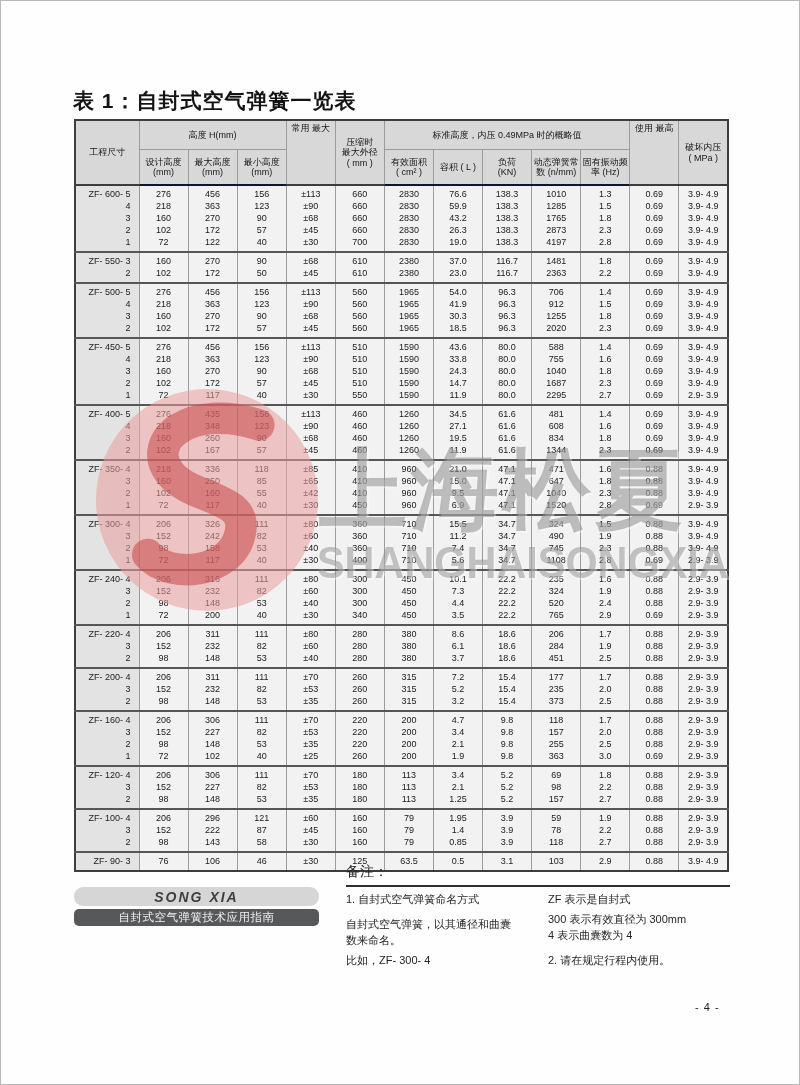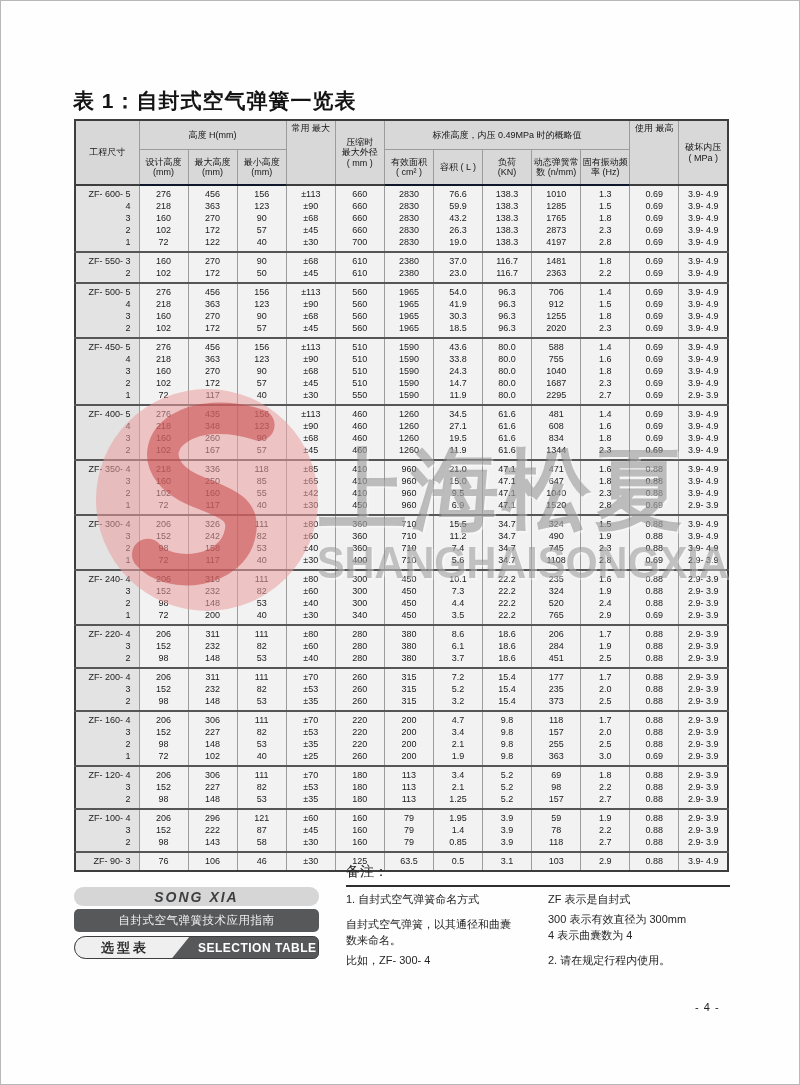--- a/index.html
+++ b/index.html
@@ -61,21 +61,21 @@
     text-shadow:2px 2px 0 rgba(255,255,255,0.35);white-space:nowrap;letter-spacing:0px;
   }
   
   .badges{position:absolute;left:73px;top:886px;width:245px;}
   .badge-brand{
     height:19px;border-radius:9px;background:#d6d6d6;
     display:flex;align-items:center;justify-content:center;
     font-size:14px;font-weight:bold;font-style:italic;color:#3d3e40;letter-spacing:2px;
   }
   .badge-sub{
-    margin-top:3px;height:23px;border-radius:5px;background:#57585a;
+    margin-top:3px;height:17px;border-radius:5px;background:#57585a;
     display:flex;align-items:center;justify-content:center;
     font-size:11.5px;color:#f2f2f2;letter-spacing:0.5px;
   }
   .badge-tab{
     margin-top:4px;height:23px;border-radius:12px 6px 6px 12px;background:#57585a;
     position:relative;overflow:hidden;border:1px solid #3d3d3d;box-sizing:border-box;
   }
   .badge-tab .tab-left{
     position:absolute;left:0;top:0;height:100%;width:50%;background:#efefef;
     clip-path:polygon(0 0,94% 0,80% 100%,0 100%);
@@ -916,24 +916,20 @@
         <path d="M78,14 C42,2 16,22 30,40 C42,55 72,52 68,72 C64,94 30,98 18,84" fill="none" stroke="rgba(198,70,70,0.55)" stroke-width="17" stroke-linecap="round"></path>
       </svg>
     </div>
     <div class="wm-cn">上海松夏</div>
     <div class="wm-en">SHANGHAISONGXIA</div>
   </div>
 
   <div class="badges">
     <div class="badge-brand">SONG XIA</div>
     <div class="badge-sub">自封式空气弹簧技术应用指南</div>
-    <div class="badge-tab">
-      <div class="tab-left">选型表</div>
-      <div class="tab-right">SELECTION TABLE</div>
-    </div>
   </div>
 
   <div class="notes">
     <div class="notes-title">备注：</div>
     <div class="rule"></div>
     <div class="cols">
       <div class="ncol-l">
         <div>1. 自封式空气弹簧命名方式</div>
         <div class="gap-t">自封式空气弹簧，以其通径和曲囊</div>
         <div>数来命名。</div>

